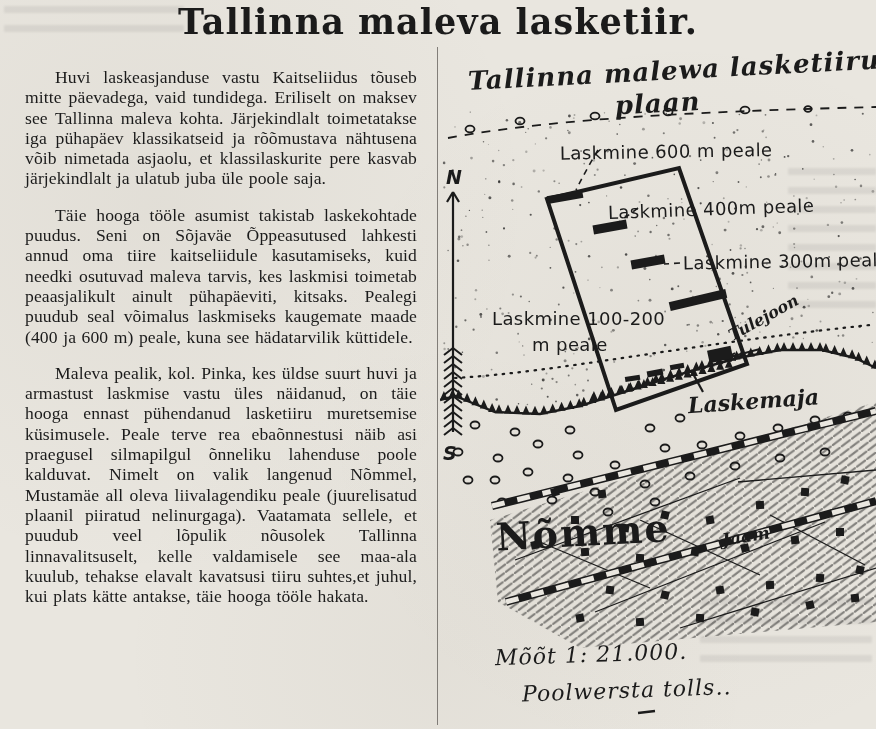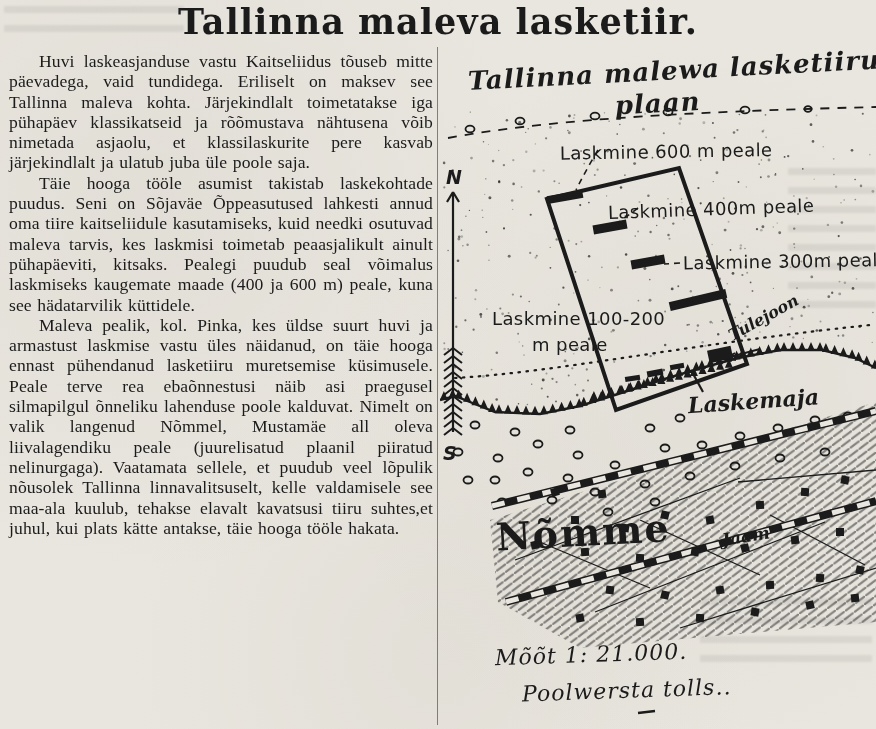--- a/index.html
+++ b/index.html
@@ -13,21 +13,21 @@
     font-family:"Liberation Serif","DejaVu Serif",serif;
     color:#1b1b1b;
   }
   .title{
     position:absolute;top:1px;left:0;width:100%;margin:0;
     text-align:center;font-size:35px;font-weight:bold;letter-spacing:1px;
     font-family:"DejaVu Serif","Liberation Serif",serif;
   }
   .col-left{position:absolute;left:9px;top:51px;width:424px;}
   .col-left p{
-    margin:0;text-align:justify;text-indent:30px;
+    margin:16px;text-align:justify;text-indent:30px;
     font-size:17.6px;line-height:20.3px;letter-spacing:0.1px;word-spacing:1px;
   }
   .divider{position:absolute;left:437px;top:47px;width:1px;height:678px;background:rgba(45,42,38,.55);}
   .ghost{position:absolute;opacity:.09;filter:blur(1.2px);pointer-events:none;
     background:repeating-linear-gradient(180deg,#4a4a4a 0 7px,transparent 7px 19px);}
   #map-svg{position:absolute;left:440px;top:0;}
   #map-svg text{fill:#1b1b1b;}
   .mt{font-family:"DejaVu Serif",serif;font-style:italic;font-weight:bold;font-size:26px;letter-spacing:1px;}
   .lbl{font-family:"DejaVu Sans",sans-serif;font-size:18px;letter-spacing:.4px;}
   .ns{font-family:"DejaVu Sans",sans-serif;font-size:19px;font-weight:bold;font-style:italic;}

